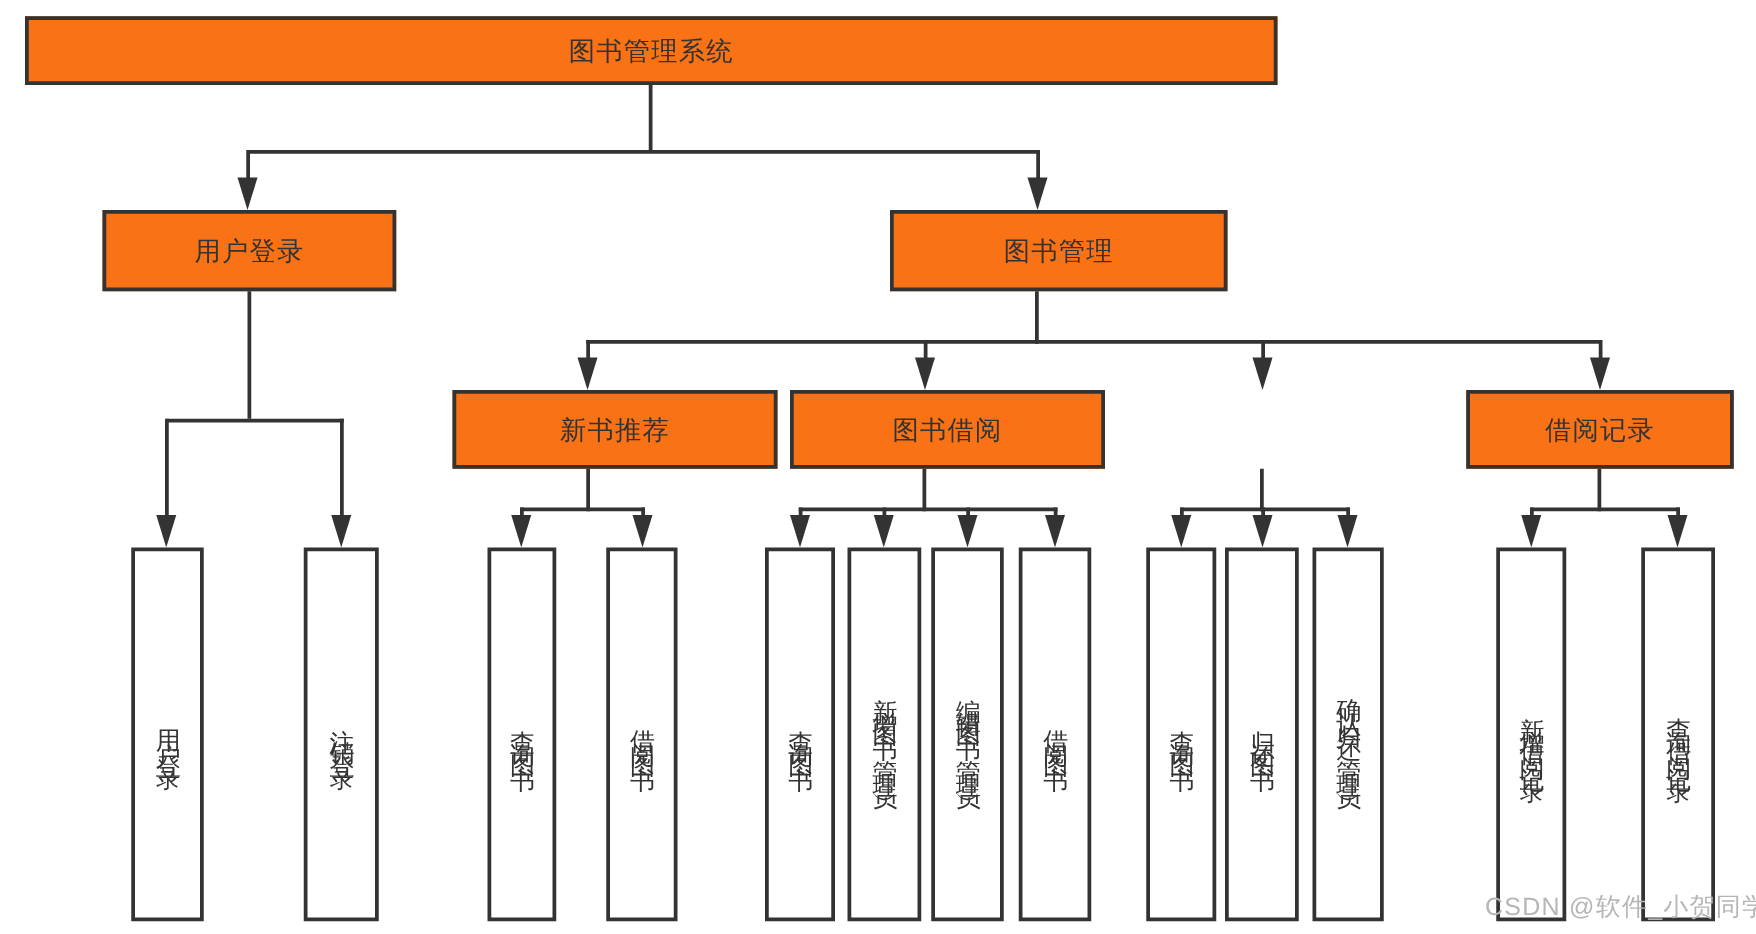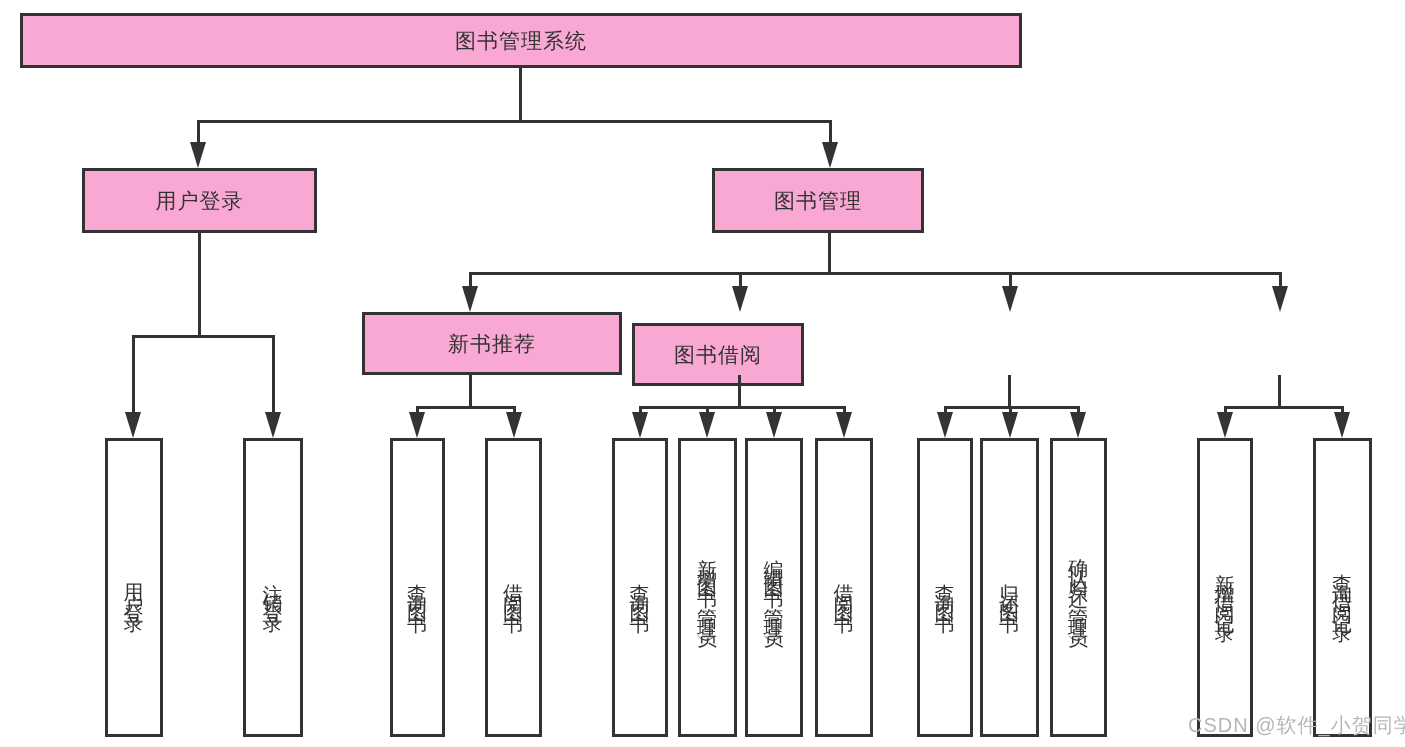--- a/index.html
+++ b/index.html
@@ -1,21 +1,21 @@
 <!DOCTYPE html>
 <html><head>
 <meta charset="utf-8">
 <style>
   html,body{margin:0;padding:0;background:#ffffff;}
   .canvas{
     position:relative;width:1405px;height:747px;background:#ffffff;overflow:hidden;
     font-family:"Liberation Sans","DejaVu Sans",sans-serif;color:#333333;
   }
   .node{
-    position:absolute;box-sizing:border-box;border:3px solid #333333;background:#f9a8d4;
+    position:absolute;box-sizing:border-box;border:3px solid #333333;background:#f97316;
     display:flex;align-items:center;justify-content:center;
     font-size:21px;color:#333333;letter-spacing:1px;
   }
   .leaf{
     position:absolute;box-sizing:border-box;border:3px solid #333333;background:#ffffff;
     top:438px;height:299px;
     display:flex;align-items:center;justify-content:center;
   }
   .leaf .vtext{
     writing-mode:vertical-rl;
@@ -45,21 +45,21 @@
   <div class="vline" style="left:519px;top:68px;height:52px;"></div>
   <div class="hline" style="left:198px;top:120px;width:634px;"></div>
   <div class="vline" style="left:197px;top:120px;height:26px;"></div>
   <div class="arrow" style="left:190px;top:142px;"></div>
   <div class="vline" style="left:829px;top:120px;height:26px;"></div>
   <div class="arrow" style="left:822px;top:142px;"></div>
 
   <div class="node" style="left:82px;top:168px;width:235px;height:65px;">
     <span>用户登录</span>
   </div>
-  <div class="node" style="left:712px;top:168px;width:212px;height:65px;">
+  <div class="node" style="left:712px;top:168px;width:270px;height:65px;">
     <span>图书管理</span>
   </div>
 
   <div class="vline" style="left:198px;top:233px;height:102px;"></div>
   <div class="hline" style="left:133px;top:335px;width:142px;"></div>
   <div class="vline" style="left:132px;top:335px;height:80px;"></div>
   <div class="arrow" style="left:125px;top:412px;"></div>
   <div class="vline" style="left:272px;top:335px;height:80px;"></div>
   <div class="arrow" style="left:265px;top:412px;"></div>
 
@@ -70,22 +70,25 @@
   <div class="vline" style="left:739px;top:272px;height:18px;"></div>
   <div class="arrow" style="left:732px;top:286px;"></div>
   <div class="vline" style="left:1009px;top:272px;height:18px;"></div>
   <div class="arrow" style="left:1002px;top:286px;"></div>
   <div class="vline" style="left:1279px;top:272px;height:18px;"></div>
   <div class="arrow" style="left:1272px;top:286px;"></div>
 
   <div class="node" style="left:362px;top:312px;width:260px;height:63px;">
     <span>新书推荐</span>
   </div>
-  <div class="node" style="left:632px;top:312px;width:172px;height:63px;margin-top:11px;">
+  <div class="node" style="left:632px;top:312px;width:252px;height:63px;">
     <span>图书借阅</span>
+  </div>
+  <div class="node" style="left:1173px;top:312px;width:214px;height:63px;">
+    <span>借阅记录</span>
   </div>
 
   <div class="vline" style="left:469px;top:375px;height:34px;"></div>
   <div class="hline" style="left:416px;top:406px;width:100px;"></div>
   <div class="vline" style="left:416px;top:406px;height:12px;"></div>
   <div class="arrow" style="left:409px;top:412px;"></div>
   <div class="vline" style="left:513px;top:406px;height:12px;"></div>
   <div class="arrow" style="left:506px;top:412px;"></div>
 
   <div class="vline" style="left:738px;top:375px;height:34px;"></div>

